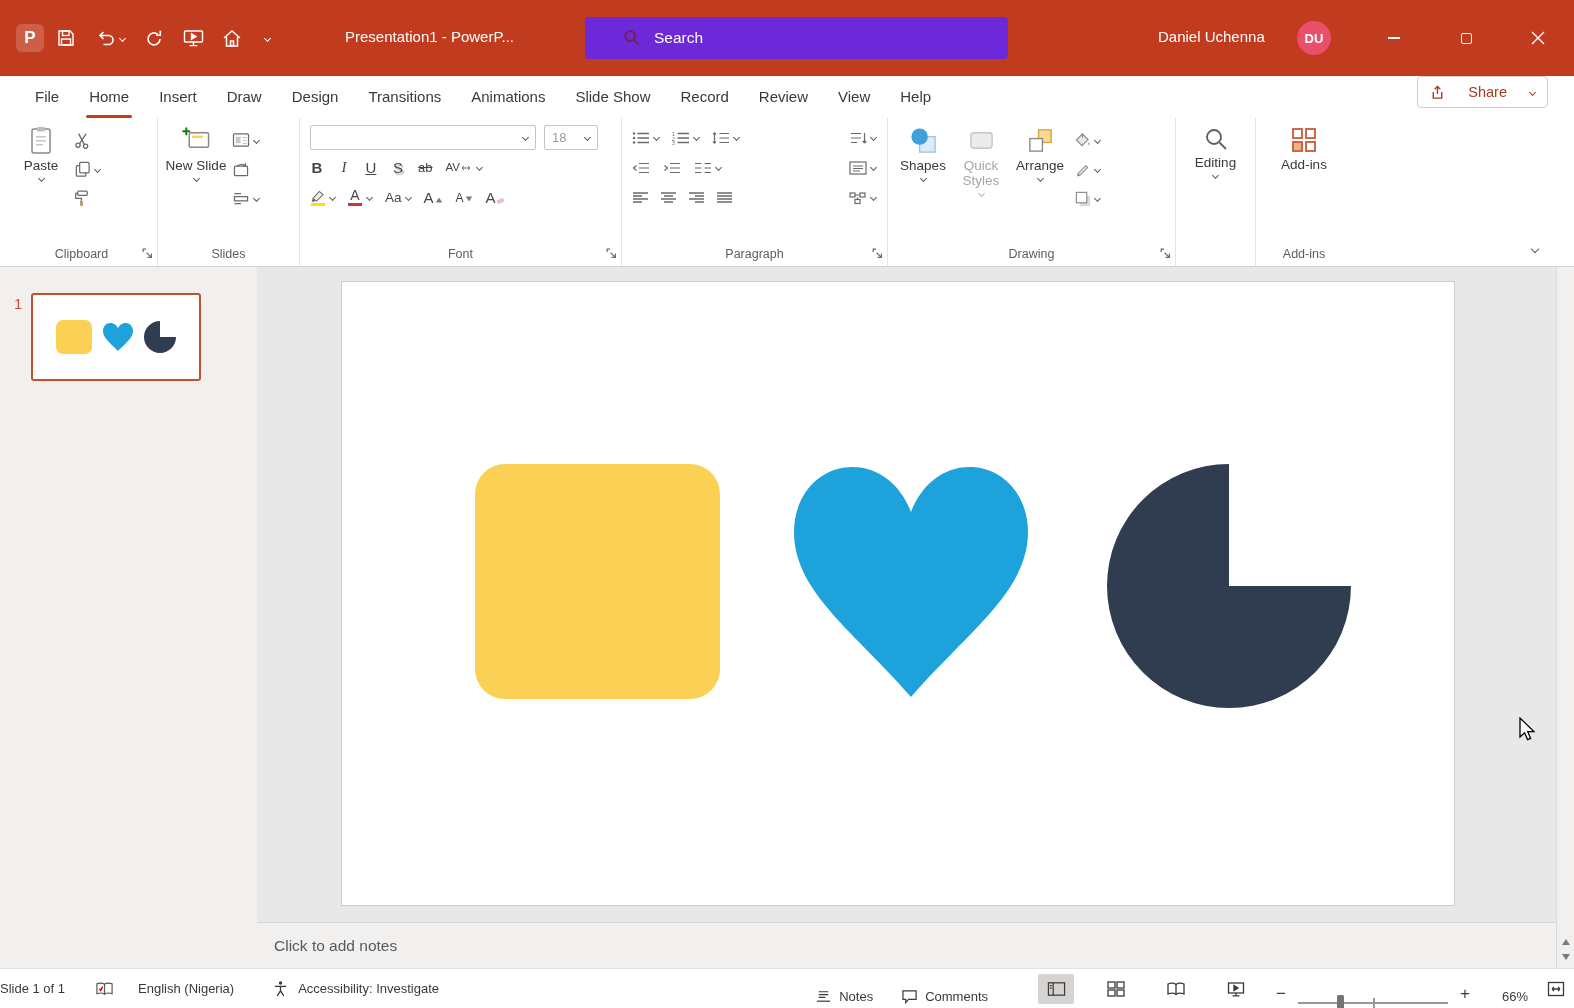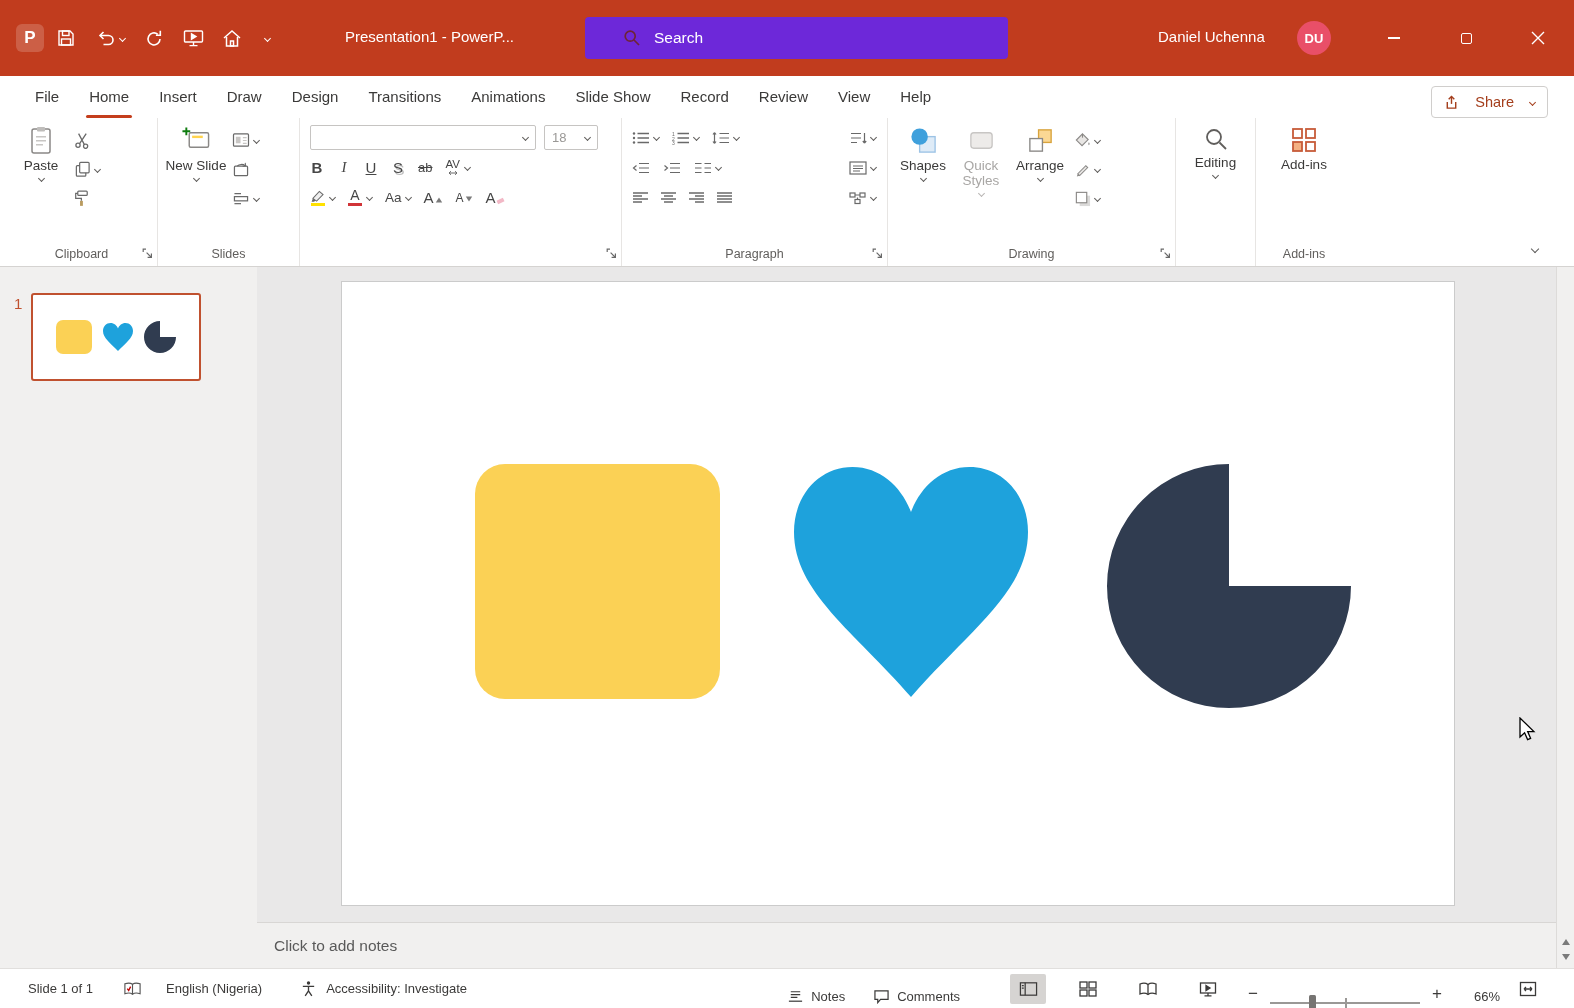--- a/index.html
+++ b/index.html
@@ -22,21 +22,21 @@
 .winctrls{position:absolute;right:0;top:0;height:76px;display:flex}
 .winbtn{width:72px;height:76px;display:flex;align-items:center;justify-content:center}
 .min-glyph{width:12px;height:1.5px;background:#fff}
 .max-glyph{width:11px;height:11px;border:1.4px solid #fff;border-radius:2px}
 
 
 .tabsrow{position:absolute;top:76px;left:0;right:0;height:42px;background:#fff}
 .tabs{display:flex;padding-left:20px}
 .tab{position:relative;padding:0 15px;line-height:42px;font-size:15px;color:#3B3A39}
 .tab.active::after{content:"";position:absolute;left:12px;right:12px;bottom:0;height:3px;background:#C43E1C;border-radius:2px}
-.sharebtn{position:absolute;right:26px;top:10px;height:32px;display:flex;align-items:center;gap:16px;padding:0 12px;border:1px solid #D0CECC;border-radius:4px;background:#fff;color:#A43E1C;font-size:14.5px}
+.sharebtn{position:absolute;right:26px;top:0;height:32px;display:flex;align-items:center;gap:23px;padding:0 12px;border:1px solid #D0CECC;border-radius:4px;background:#fff;color:#A43E1C;font-size:14.5px}
 .sharebtn .chev{border-color:#A43E1C}
 
 
 .ribbon{position:absolute;top:118px;left:0;right:0;height:149px;background:#fff;border-bottom:1px solid #D5D3D1;display:flex;padding-left:6px}
 .rgroup{position:relative;border-right:1px solid #E7E5E3;display:flex;flex-direction:column;padding:3px 7px 0}
 .gbody{flex:1;display:flex}
 .gfoot{height:24px;display:flex;align-items:center;justify-content:center;font-size:12.5px;color:#605E5C}
 .launcher{position:absolute;right:4px;bottom:7px}
 .bigbtn{display:flex;flex-direction:column;align-items:center;gap:3px;padding-top:5px;font-size:13.5px;color:#3B3A39;text-align:center;line-height:15px}
 .smallcol{display:flex;flex-direction:column;gap:7px;padding-top:8px;margin-left:5px}
@@ -45,21 +45,21 @@
 .hrow{display:flex;align-items:center;gap:13px;height:25px;padding-left:3px}
 .hrow .ml{margin-left:auto;margin-right:4px}
 .combo{height:25px;border:1px solid #C6C4C2;border-radius:2px;background:#fff;display:flex;align-items:center;padding:0 7px;font-size:13px;color:#9A9896}
 .combo .chev{margin-left:auto}
 .bl{font-size:15px;color:#464646;min-width:14px;text-align:center}
 .bl.b{font-weight:bold}
 .bl.i{font-style:italic;font-family:"Liberation Serif",serif}
 .bl.u{text-decoration:underline}
 .bl.s{text-shadow:1.5px 1.5px 0 #BBB}
 .bl.st{text-decoration:line-through;font-size:13px}
-.avicon{display:flex;flex-direction:column;align-items:center;line-height:11px;font-size:11.5px;color:#464646}
+.avicon{display:flex;flex-direction:row;align-items:center;line-height:11px;font-size:11.5px;color:#464646}
 .fcolor{display:flex;flex-direction:column;align-items:center;line-height:13px;font-size:14px;color:#464646}
 .cbar{width:14px;height:3px;margin-top:1px}
 .dis{color:#A8A6A4}
 .collapse-chev{position:absolute;right:36px;bottom:10px}
 
 
 .workspace{position:absolute;top:267px;left:0;right:0;bottom:40px;background:#E9E8E8}
 .thumbs{position:absolute;left:0;top:0;bottom:0;width:257px;background:#F1F0EF}
 .thumbwrap{display:flex;padding:26px 0 0 14px;gap:9px}
 .slidenum{font-size:15px;color:#C0512F;padding-top:2px}
@@ -67,21 +67,21 @@
 .editor{position:absolute;left:257px;top:0;right:18px;bottom:46px}
 .slide{position:absolute;left:84px;top:14px;width:1114px;height:625px;background:#fff;border:1px solid #CBCBCB}
 .shape{position:absolute}
 .notesbar{position:absolute;left:257px;right:18px;bottom:0;height:46px;background:#F1F0EF;border-top:1px solid #D8D6D4;display:flex;align-items:center;padding-left:17px;font-size:15.5px;color:#595959}
 .vscroll{position:absolute;right:0;top:0;bottom:0;width:18px;background:#F1F0EF;border-left:1px solid #DDDBD9;display:flex;flex-direction:column;align-items:center;justify-content:flex-end;gap:9px;padding-bottom:8px}
 .tri-up{width:0;height:0;border-left:4.5px solid transparent;border-right:4.5px solid transparent;border-bottom:6px solid #7A7A7A}
 .tri-down{width:0;height:0;border-left:4.5px solid transparent;border-right:4.5px solid transparent;border-top:6px solid #7A7A7A}
 .tri-up.t,.tri-down.t{transform:scale(.8)}
 
 
-.statusbar{position:absolute;left:0;right:0;bottom:0;height:40px;background:#fff;border-top:1px solid #E1DFDD;display:flex;align-items:center;padding:0 28px;font-size:13px;color:#3B3A39}
+.statusbar{position:absolute;left:0;right:0;bottom:0;height:40px;background:#fff;border-top:1px solid #E1DFDD;display:flex;align-items:center;padding:0 0;font-size:13px;color:#3B3A39}
 .sb-item{display:flex;align-items:center;gap:7px}
 .sb-right{margin-left:auto;display:flex;align-items:flex-end}
 .viewbtn{width:36px;height:30px;display:flex;align-items:center;justify-content:center;border-radius:2px}
 .viewbtn.active{background:#D6D4D2}
 .ztrack{position:relative;width:150px;height:2px;background:#9A9896;margin:0 10px}
 .zthumb{position:absolute;left:26%;top:-7px;width:7px;height:16px;background:#767472;border-radius:1.5px}
 .znotch{position:absolute;left:50%;top:-4px;width:1.5px;height:10px;background:#9A9896}
 .zsign{font-size:17px;color:#3B3A39;width:14px;text-align:center}
 .zpct{width:42px;text-align:right;margin-left:14px}
 
@@ -326,20 +326,23 @@
             </span>
             <span class="chev sm" style="margin-left:-8px"></span>
             <span class="bl" style="font-size:13.5px">Aa</span>
             <span class="chev sm" style="margin-left:-9px"></span>
             <span class="bl"><span>A</span><span class="tri-up t" style="display:inline-block;margin-left:1px"></span></span>
             <span class="bl" style="font-size:12px"><span>A</span><span class="tri-down t" style="display:inline-block;margin-left:1px"></span></span>
             <span class="bl"><span>A</span><span style="display:inline-block;width:7px;height:4px;background:#F2B8C6;transform:rotate(-25deg);margin-left:1px"></span></span>
           </div>
         </div>
       </div>
+      <div class="gfoot">
+          <span>Font</span>
+        </div>
       <span class="launcher">
         <svg width="11" height="11" viewBox="0 0 11 11" fill="none" stroke="#696969" stroke-width="1.2">
             <path d="M1.2 4 V1.2 H4"></path>
             <path d="M4.6 4.6 L9 9"></path>
             <path d="M9.4 5.6 V9.4 H5.6"></path>
           </svg>
       </span>
     </div>
 
     <div class="rgroup" style="width:266px">

